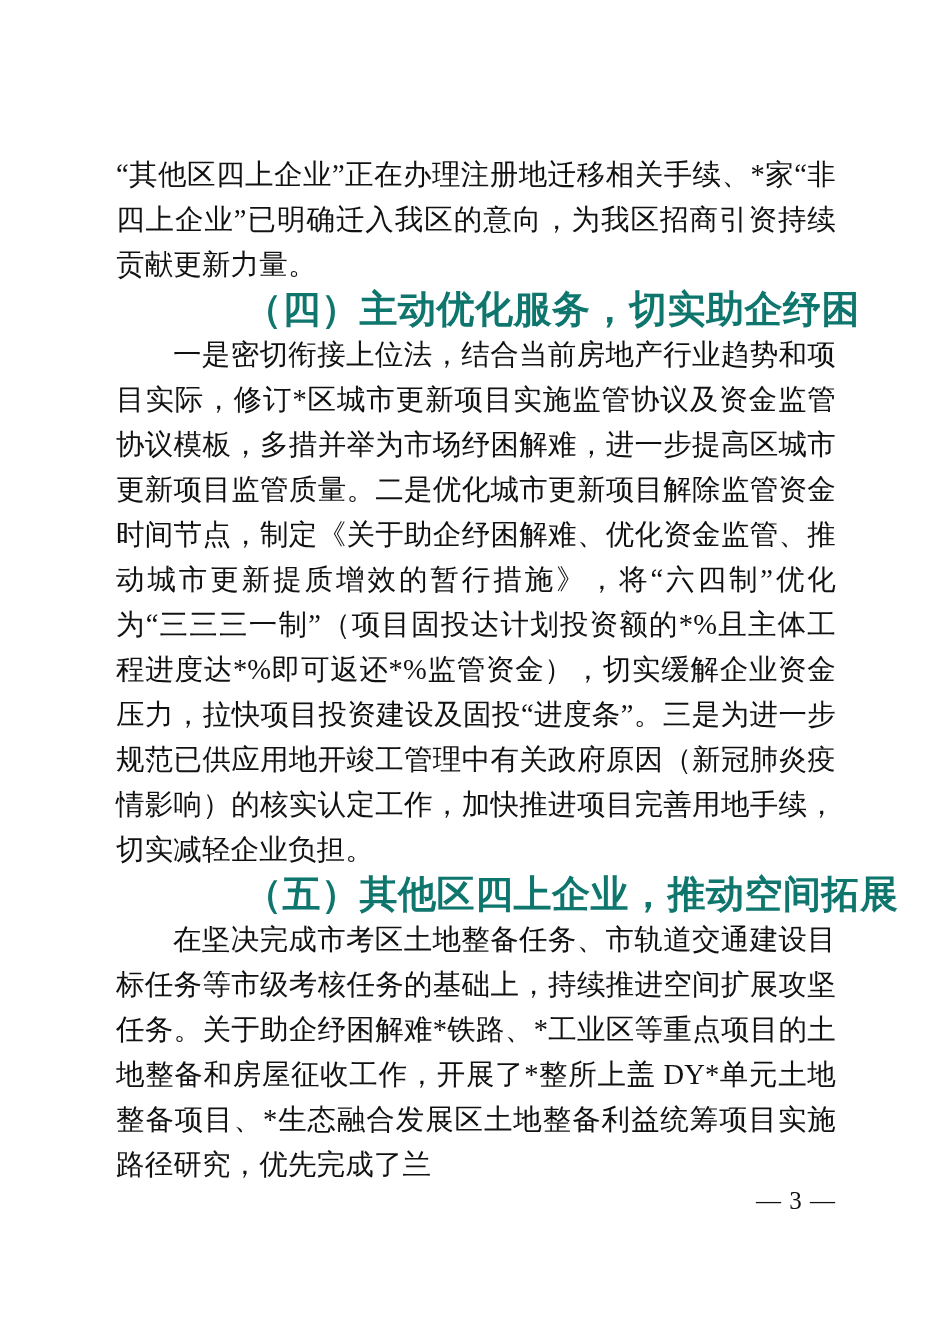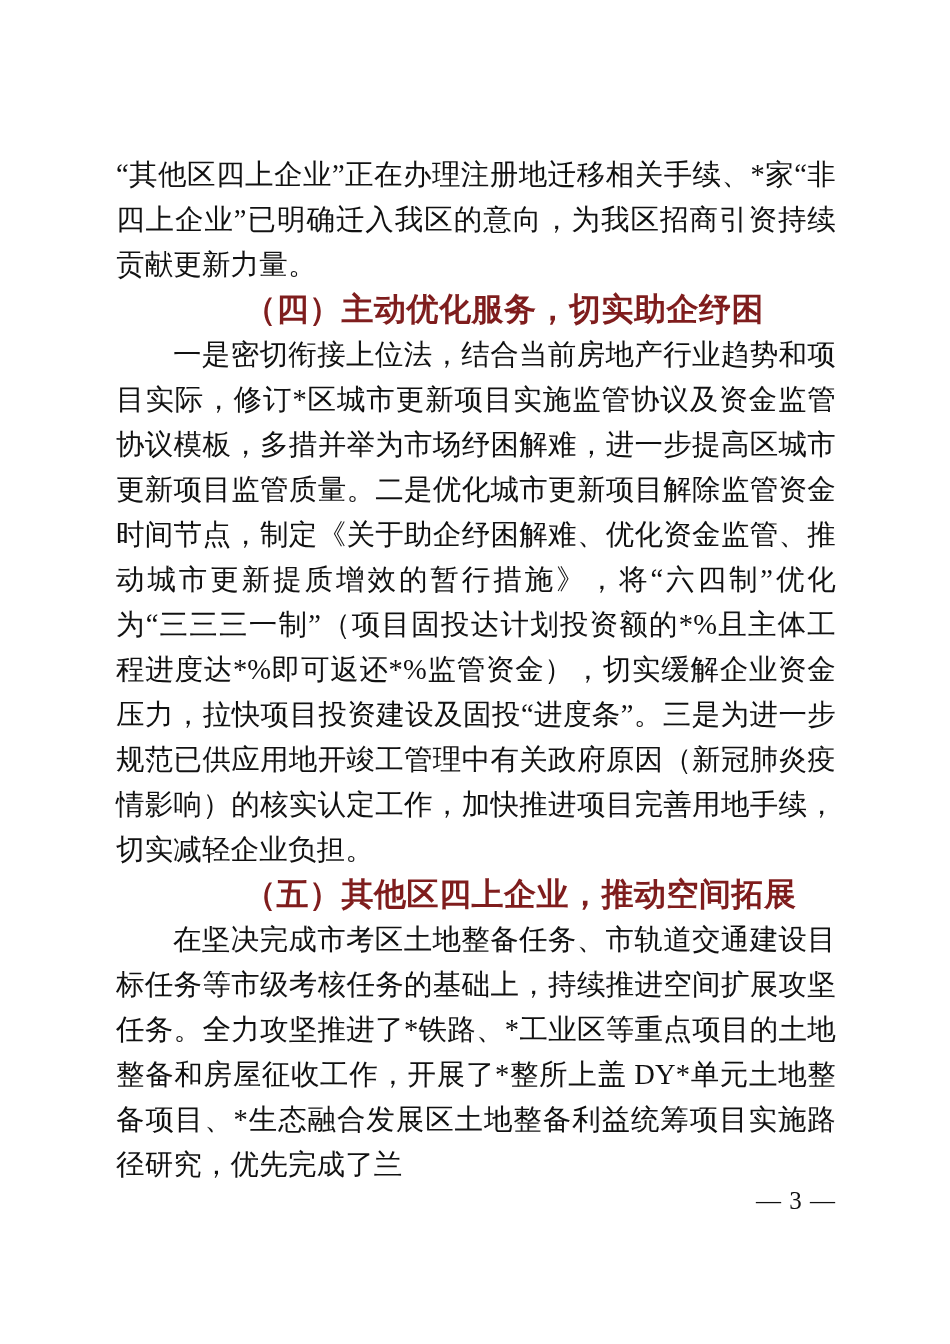--- a/index.html
+++ b/index.html
@@ -37,28 +37,28 @@
     letter-spacing: 0.15px;
     margin: 0;
     color: #111111;
   }
   .para.indent {
     text-indent: 2em;
   }
   
   .heading {
     font-family: "Liberation Serif", "DejaVu Serif", serif;
-    font-size: 32px;
+    font-size: 38px;
     line-height: 45px;
     font-weight: bold;
     letter-spacing: 0.5px;
     margin: 0;
     padding-left: 128px;
     white-space: nowrap;
-    color: #7f1d1d;
+    color: #0f766e;
   }
   
   #footer {
     position: absolute;
     left: 116px;
     top: 1186px;
     width: 720px;
     text-align: right;
     font-family: "Liberation Serif", "DejaVu Serif", serif;
     font-size: 25px;
@@ -78,21 +78,21 @@
   <div id="content">
 
     <p class="para">“其他区四上企业”正在办理注册地迁移相关手续、*家“非四上企业”已明确迁入我区的意向，为我区招商引资持续贡献更新力量。</p>
 
     <h2 class="heading">（四）主动优化服务，切实助企纾困</h2>
 
     <p class="para indent">一是密切衔接上位法，结合当前房地产行业趋势和项目实际，修订*区城市更新项目实施监管协议及资金监管协议模板，多措并举为市场纾困解难，进一步提高区城市更新项目监管质量。二是优化城市更新项目解除监管资金时间节点，制定《关于助企纾困解难、优化资金监管、推动城市更新提质增效的暂行措施》，将“六四制”优化为“三三三一制”（项目固投达计划投资额的*%且主体工程进度达*%即可返还*%监管资金），切实缓解企业资金压力，拉快项目投资建设及固投“进度条”。三是为进一步规范已供应用地开竣工管理中有关政府原因（新冠肺炎疫情影响）的核实认定工作，加快推进项目完善用地手续，切实减轻企业负担。</p>
 
     <h2 class="heading">（五）其他区四上企业，推动空间拓展</h2>
 
-    <p class="para indent">在坚决完成市考区土地整备任务、市轨道交通建设目标任务等市级考核任务的基础上，持续推进空间扩展攻坚任务。全力攻坚推进了*铁路、*工业区等重点项目的土地整备和房屋征收工作，开展了*整所上盖 DY*单元土地整备项目、*生态融合发展区土地整备利益统筹项目实施路径研究，优先完成了兰</p>
+    <p class="para indent">在坚决完成市考区土地整备任务、市轨道交通建设目标任务等市级考核任务的基础上，持续推进空间扩展攻坚任务。关于助企纾困解难*铁路、*工业区等重点项目的土地整备和房屋征收工作，开展了*整所上盖 DY*单元土地整备项目、*生态融合发展区土地整备利益统筹项目实施路径研究，优先完成了兰</p>
 
   </div>
 
   <div id="footer">
     <span class="pgnum">— 3 —</span>
   </div>
 
 </div>
 
 </body></html>

